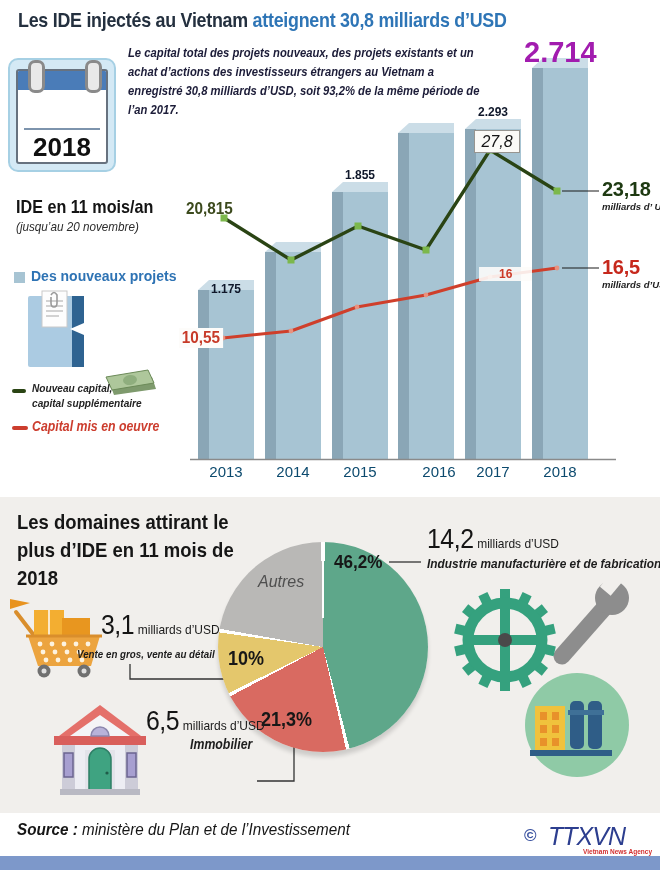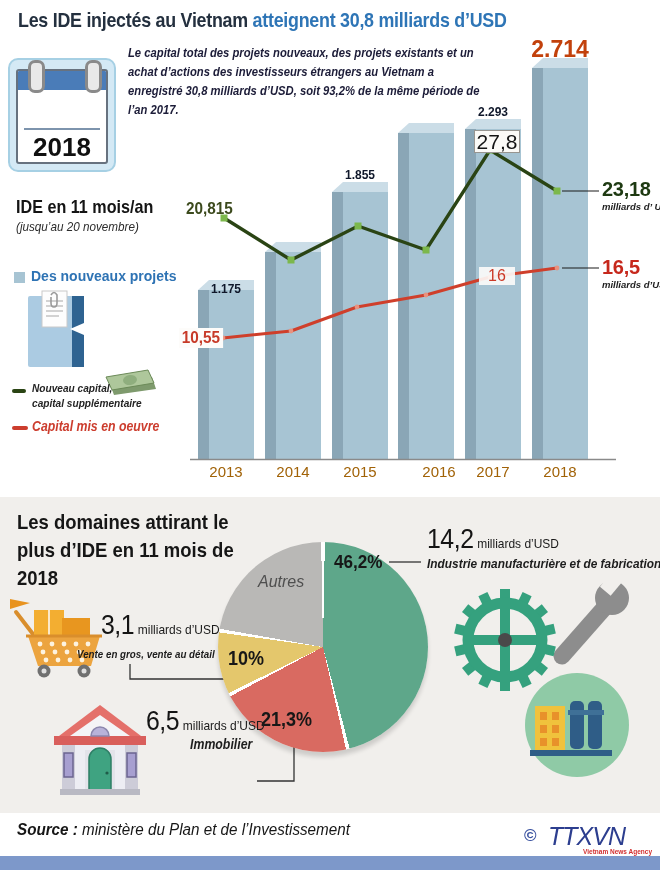--- a/index.html
+++ b/index.html
@@ -42,29 +42,29 @@
   .lg-green{left:32px;top:381px;font-size:11.5px;font-weight:700;font-style:italic;color:#242424;line-height:15px;white-space:nowrap;}
   .lg-red{left:32px;top:418px;font-size:14px;font-weight:700;font-style:italic;color:#cc3d2e;white-space:nowrap;}
 
   
   .bar3d{position:absolute;width:56px;}
   .bar3d::before{content:'';position:absolute;left:0;right:0;top:0;height:10px;background:#cbdde7;
                  clip-path:polygon(11px 0,100% 0,100% 100%,0 100%);}
   .bar3d::after{content:'';position:absolute;left:0;right:0;top:10px;bottom:0;
                 background:linear-gradient(90deg,#8aa6b6 0 11px,#a7c4d3 11px);}
   .bar-label{position:absolute;width:72px;text-align:center;font-size:12px;font-weight:700;color:#0f172a;white-space:nowrap;}
-  .bar-label.big{font-size:23px;color:#c2410c;}
-  .year-label{position:absolute;width:56px;text-align:center;font-size:15px;color:#a16207;}
+  .bar-label.big{font-size:29px;color:#a21caf;}
+  .year-label{position:absolute;width:56px;text-align:center;font-size:15px;color:#0c4a6e;}
 
   
   .v-20815{left:186px;top:199px;font-size:17px;font-weight:700;color:#3c4a1d;white-space:nowrap;transform:scaleX(.9);transform-origin:left top;}
   .v-278{left:474px;top:130px;width:44px;height:21px;background:#fbfaf7;border:1px solid #979590;
-         text-align:center;font-size:21px;line-height:21px;color:#141414;}
+         text-align:center;font-size:16px;line-height:21px;color:#141414;font-style:italic;}
   .v-1055{left:179px;top:328px;font-size:17px;font-weight:700;color:#c73a28;background:#fdfcfa;padding:0 3px;white-space:nowrap;transform:scaleX(.9);transform-origin:left top;}
-  .v-16{left:479px;top:267px;font-size:16px;font-weight:400;color:#cb3a28;background:rgba(253,252,250,.9);padding:0 9px;}
+  .v-16{left:479px;top:267px;font-size:12px;font-weight:700;color:#cb3a28;background:rgba(253,252,250,.9);padding:0 20px;}
   .rv{white-space:nowrap;}
   .rv .num{font-size:20px;font-weight:800;letter-spacing:-.3px;}
   .rv.green{left:602px;top:178px;} .rv.green .num{color:#1e3a12;}
   .rv.red{left:602px;top:256px;} .rv.red .num{color:#c6281c;}
   .rv .unit{display:block;font-size:9.5px;font-style:italic;font-weight:700;color:#1c1c1c;margin-top:0;}
 
   svg.overlay{position:absolute;left:0;top:0;pointer-events:none;}
 
   
   .dom-h{left:17px;top:508px;font-size:21px;font-weight:800;line-height:28px;color:#161616;white-space:nowrap;transform:scaleX(.88);transform-origin:left top;}

